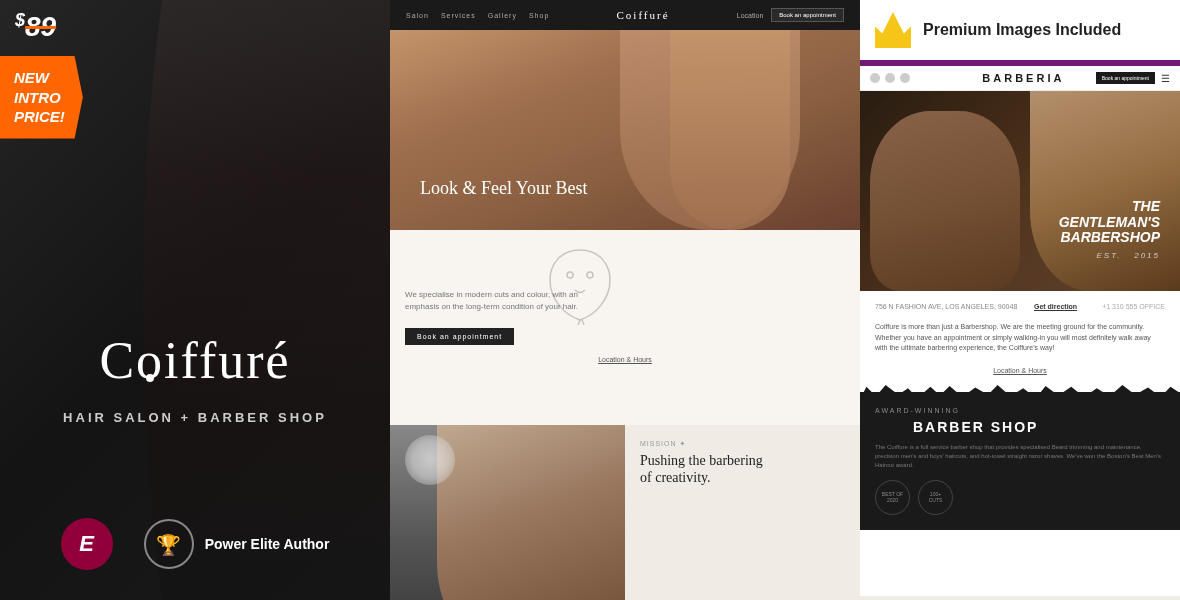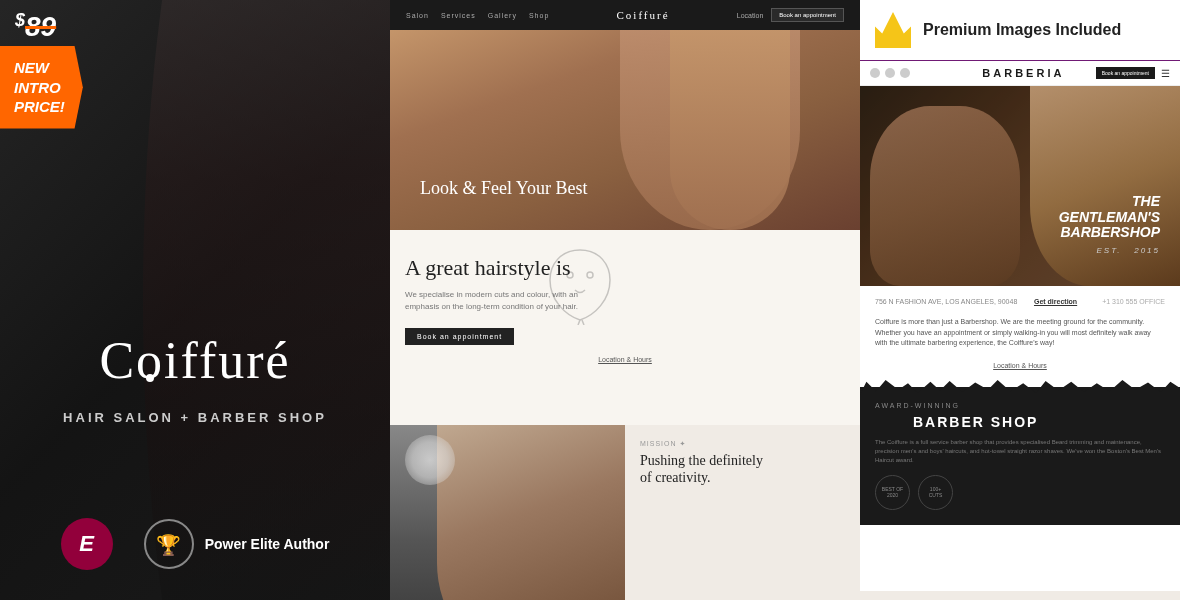--- a/index.html
+++ b/index.html
@@ -56,21 +56,21 @@
       vertical-align: super;
     }
     .price-tag .strikethrough {
       text-decoration: line-through;
       text-decoration-color: #ff6600;
       text-decoration-thickness: 3px;
     }
 
     .new-intro-badge {
       position: absolute;
-      top: 46px;
+      top: 56px;
       left: 0;
       background: #ff6600;
       color: white;
       font-weight: 900;
       font-style: italic;
       font-size: 15px;
       padding: 12px 18px 12px 14px;
       line-height: 1.3;
       clip-path: polygon(0 0, 90% 0, 100% 50%, 90% 100%, 0 100%);
       text-transform: uppercase;
@@ -340,21 +340,21 @@
       overflow: hidden;
     }
 
     
     .premium-banner {
       background: white;
       padding: 12px 15px;
       display: flex;
       align-items: center;
       gap: 12px;
-      border-bottom: 1px solid #701a75;
+      border-bottom: 6px solid #701a75;
     }
 
     .crown-icon {
       width: 36px;
       height: 36px;
       background: #f5c518;
       clip-path: polygon(0% 100%, 0% 40%, 20% 60%, 50% 0%, 80% 60%, 100% 40%, 100% 100%);
       flex-shrink: 0;
     }
 
@@ -627,39 +627,39 @@
       <div style="flex:1;padding:25px 15px 15px;">
         
         <svg width="80" height="80" style="position:absolute;right:240px;top:245px;opacity:0.25;" viewBox="0 0 80 80">
           <path d="M40 5 C60 5 70 20 70 35 C70 55 55 70 40 75 C25 70 10 55 10 35 C10 20 20 5 40 5" fill="none" stroke="#333" stroke-width="1.5"></path>
           <path d="M40 75 L38 80 M42 75 L44 80" fill="none" stroke="#333" stroke-width="1.5"></path>
           <circle cx="30" cy="30" r="3" fill="none" stroke="#333" stroke-width="1.5"></circle>
           <circle cx="50" cy="30" r="3" fill="none" stroke="#333" stroke-width="1.5"></circle>
           <path d="M35 45 Q40 50 45 45" fill="none" stroke="#333" stroke-width="1.5"></path>
         </svg>
         <div class="coif-tagline">
-          <span>A great hairstyle is</span><br>
+          <br>
         </div>
         <div class="coif-desc">We specialise in modern cuts and colour, with an emphasis on the long-term condition of your hair.</div>
         <div class="coif-btn">Book an appointment</div>
         <div style="height:6px;"></div>
         <span class="coif-location-link">Location &amp; Hours</span>
       </div>
     </div>
 
     <div class="coif-bottom">
       <div class="coif-bottom-left">
         <div class="person-dark"></div>
         <div style="position:absolute;top:0;right:0;width:80%;height:100%;background:linear-gradient(160deg,#c0a890 0%,#9a7860 40%,#6a4830 100%);border-radius:0 0 0 40%;"></div>
         <div style="position:absolute;top:10px;left:15px;width:50px;height:50px;background:radial-gradient(white,#ddd,transparent);border-radius:50%;opacity:0.6;"></div>
       </div>
       <div class="coif-bottom-right">
         <div class="coif-mission">Mission ✦</div>
         <div class="coif-pushing">
-          <span>Pushing the definitely</span><br>
+          <span>Pushing the barbering</span><br>
           <span>of creativity.</span>
         </div>
       </div>
     </div>
 
   </div>
 </div>
 
 <div class="right-panel">
 

